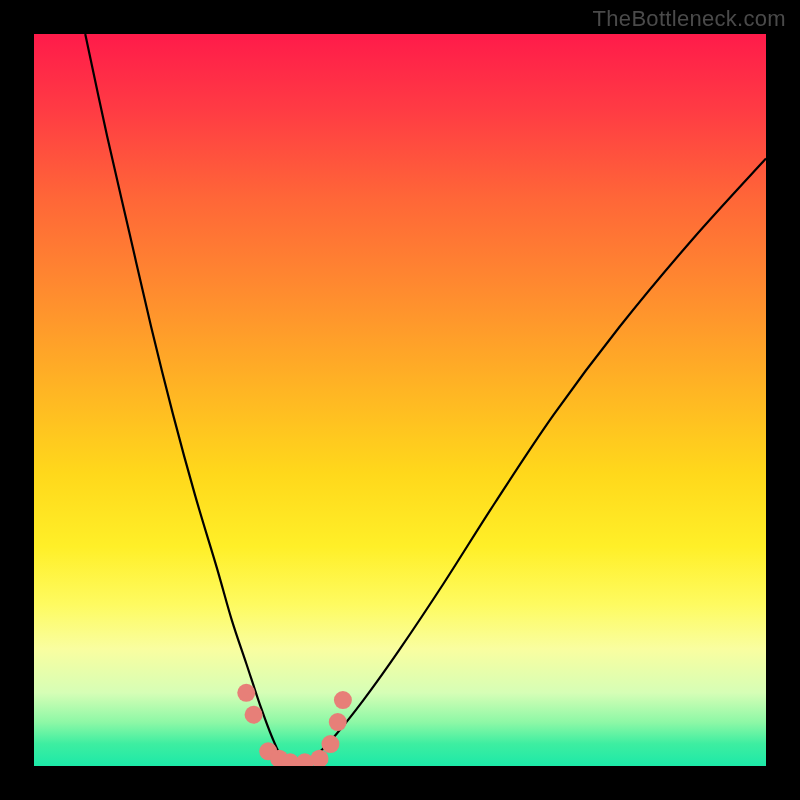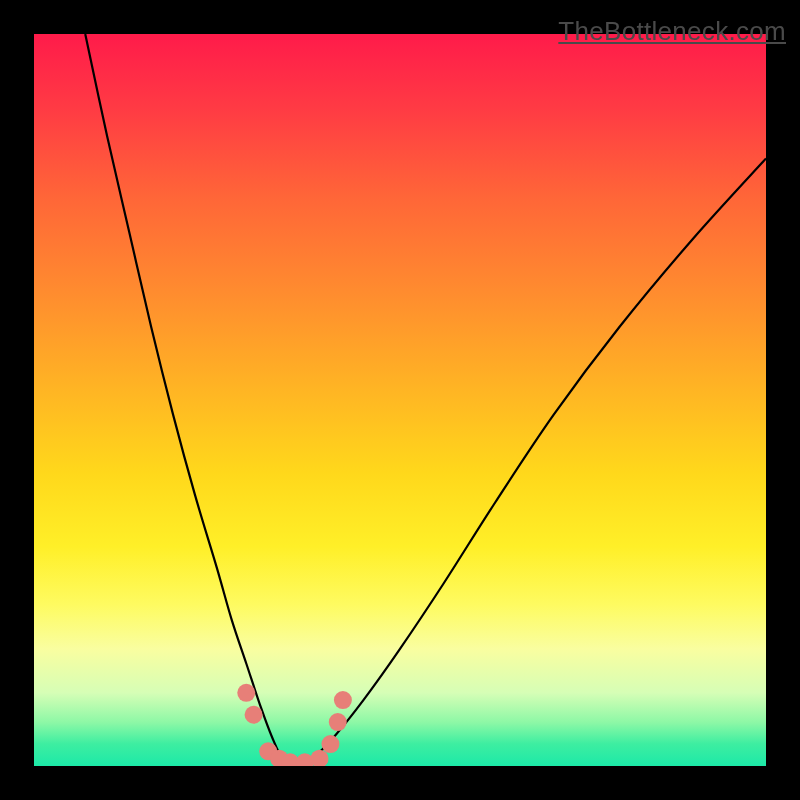--- a/index.html
+++ b/index.html
@@ -11,28 +11,27 @@
     font-family: Arial, Helvetica, sans-serif;
   }
   .frame {
     position: relative;
     width: 800px;
     height: 800px;
     background: #000;
   }
   .watermark {
     position: absolute;
-    top: 16px;
+    top: 6px;
     right: 14px;
     color: #4a4a4a;
-    font-size: 26px;
+    font-size: 22px;
     font-weight: 500;
     letter-spacing: 0.3px;
     z-index: 20;
-    text-decoration: underline;
   }
   .plot-area {
     position: absolute;
     left: 34px;
     top: 34px;
     width: 732px;
     height: 732px;
     
     background: linear-gradient(
       to bottom,

